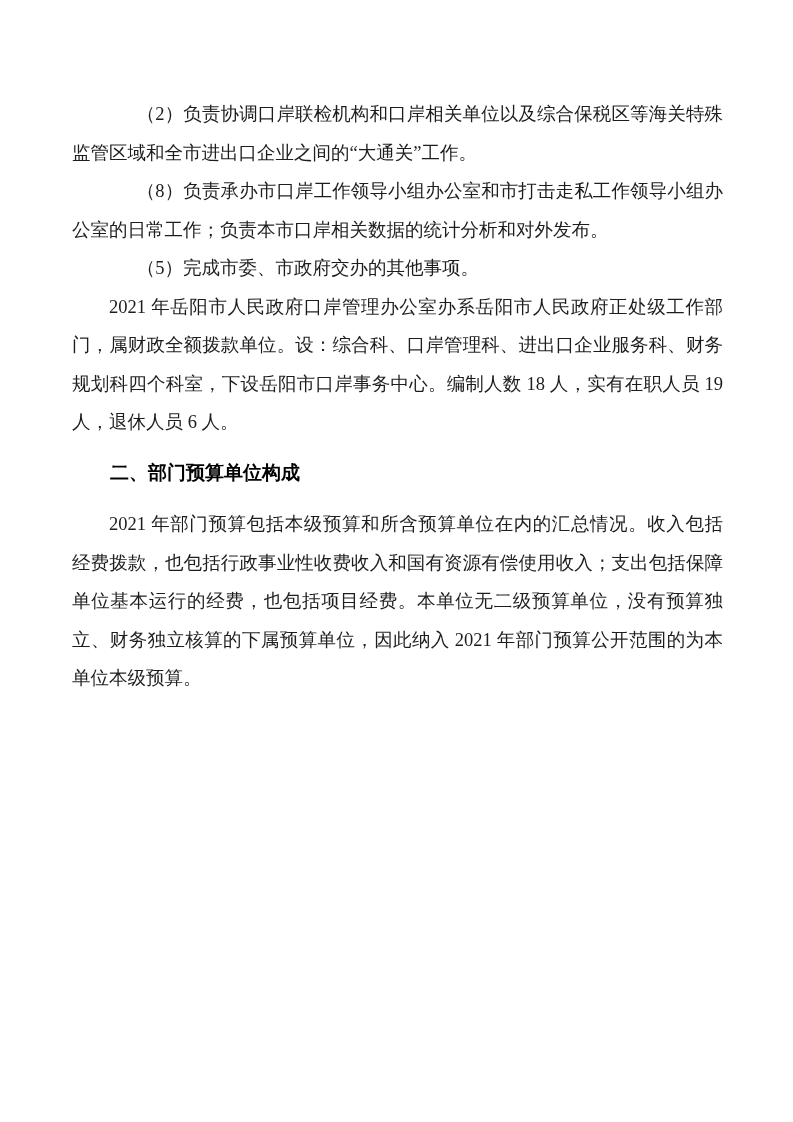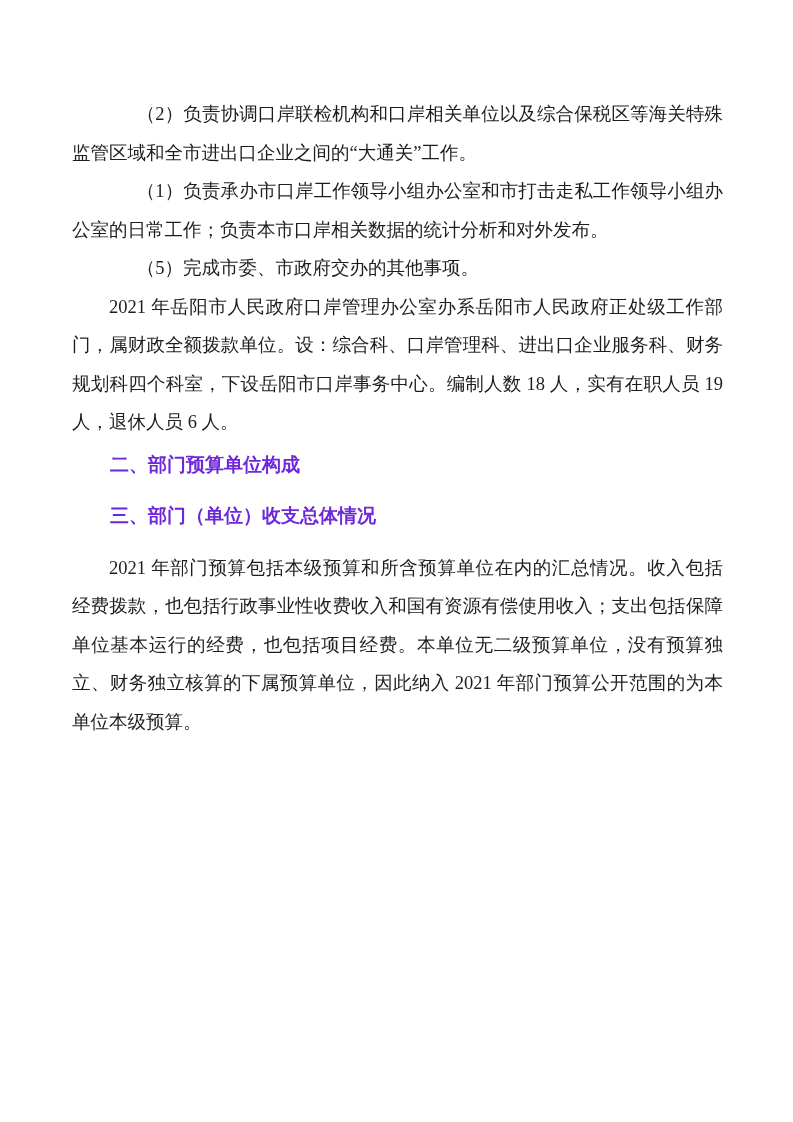--- a/index.html
+++ b/index.html
@@ -25,35 +25,34 @@
     margin: 0;
     text-align: justify;
     text-justify: inter-ideograph;
     text-indent: 2em;
     word-break: break-all;
   }
   .doc-body p.para.sub {
     text-indent: 3.5em;
   }
   .doc-body p.heading {
-    margin: 4px 0 13px 0;
+    margin: 12px 0 13px 0;
     font-family: "Liberation Sans", "DejaVu Sans", sans-serif;
     font-weight: bold;
     font-size: 19px;
-    color: #6d28d9;
+    color: #000000;
     text-indent: 2em;
   }
 </style>
 </head>
 <body>
 
 <main class="page">
   <section class="doc-body">
 
   <p class="para sub">（2）负责协调口岸联检机构和口岸相关单位以及综合保税区等海关特殊监管区域和全市进出口企业之间的“大通关”工作。</p>
-      <p class="para sub">（1）负责承办市口岸工作领导小组办公室和市打击走私工作领导小组办公室的日常工作；负责本市口岸相关数据的统计分析和对外发布。</p>
+      <p class="para sub">（8）负责承办市口岸工作领导小组办公室和市打击走私工作领导小组办公室的日常工作；负责本市口岸相关数据的统计分析和对外发布。</p>
       <p class="para sub">（5）完成市委、市政府交办的其他事项。</p>
       <p class="para">2021 年岳阳市人民政府口岸管理办公室办系岳阳市人民政府正处级工作部门，属财政全额拨款单位。设：综合科、口岸管理科、进出口企业服务科、财务规划科四个科室，下设岳阳市口岸事务中心。编制人数 18 人，实有在职人员 19 人，退休人员 6 人。</p>
       <p class="heading">二、部门预算单位构成</p>
-      <p class="heading">三、部门（单位）收支总体情况</p>
       <p class="para">2021 年部门预算包括本级预算和所含预算单位在内的汇总情况。收入包括经费拨款，也包括行政事业性收费收入和国有资源有偿使用收入；支出包括保障单位基本运行的经费，也包括项目经费。本单位无二级预算单位，没有预算独立、财务独立核算的下属预算单位，因此纳入 2021 年部门预算公开范围的为本单位本级预算。</p>
     </section>
 </main>
 
 </body></html>

